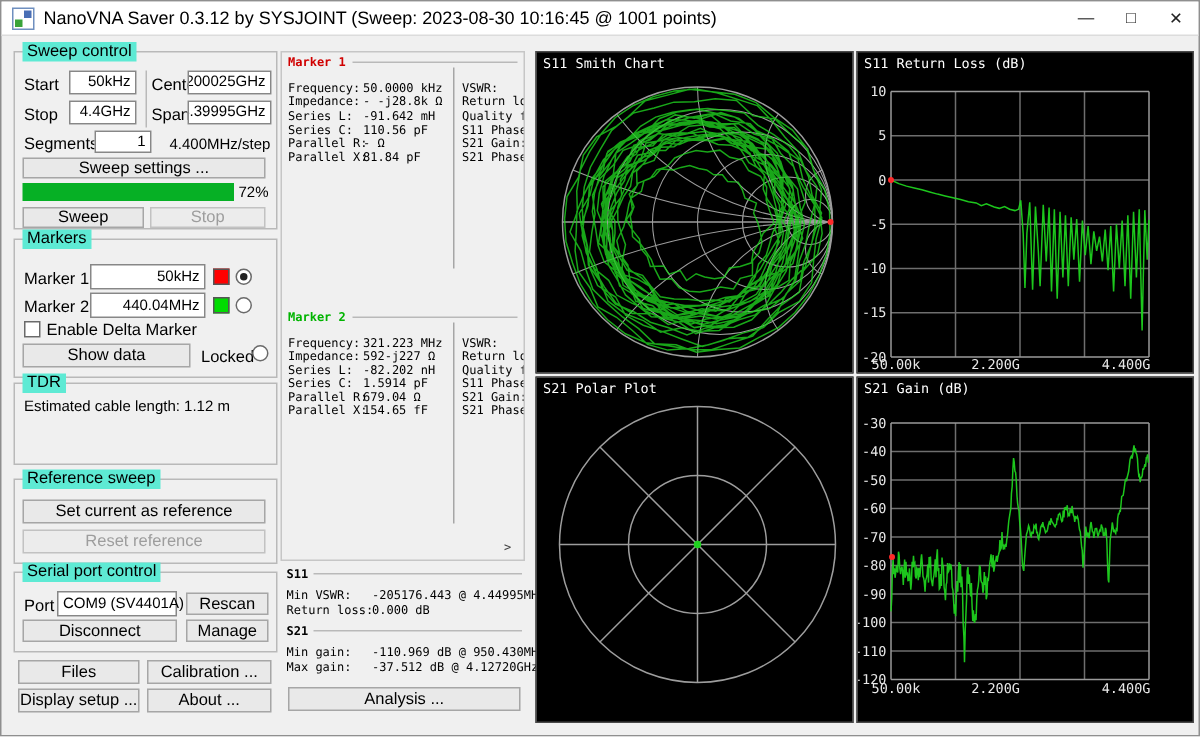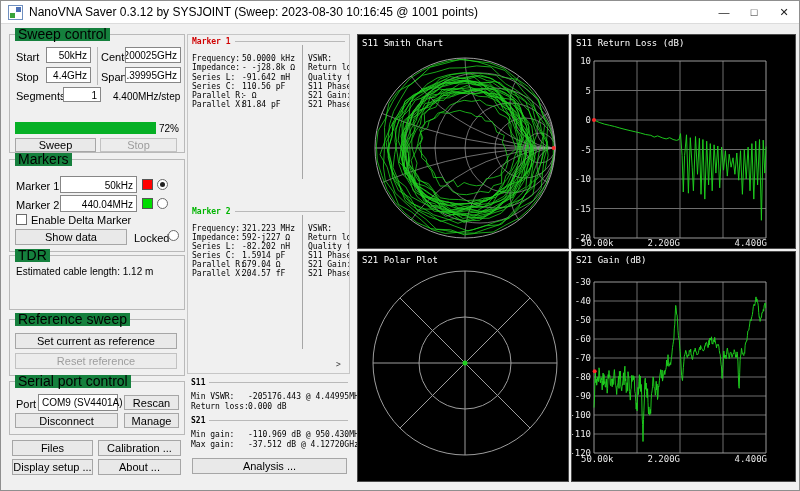--- a/index.html
+++ b/index.html
@@ -6,21 +6,21 @@
   body{width:800px;height:491px;font-family:"Liberation Sans",sans-serif;-webkit-font-smoothing:none;}
   .window{position:relative;width:800px;height:491px;background:#f0f0f0;border:1px solid #8f8f8f;box-sizing:border-box;overflow:hidden;}
   .titlebar{position:absolute;left:0;top:0;right:0;height:22px;background:#ffffff;border-bottom:1px solid #dcdcdc;display:flex;align-items:center;}
   .app-icon{width:13px;height:13px;margin-left:7px;border:1px solid #6f8fbf;background:#fff;position:relative;flex:none;}
   .app-icon .g1{position:absolute;left:1px;bottom:1px;width:5px;height:5px;background:#39a339;}
   .app-icon .g2{position:absolute;right:1px;top:1px;width:5px;height:5px;background:#4a6fb5;}
   .title-text{font-size:12px;color:#000;margin-left:6px;white-space:nowrap;}
   .win-btns{margin-left:auto;display:flex;}
   .win-btn{width:30px;height:22px;display:flex;align-items:center;justify-content:center;font-size:11px;color:#222;}
   .group{position:absolute;border:1px solid #b9b9b9;}
-  .legend{position:absolute;top:-7px;left:5px;background:#15803d;padding:0 3px;font-size:14px;line-height:13px;white-space:nowrap;color:#000;}
+  .legend{position:absolute;top:-7px;left:5px;background:#5eead4;padding:0 3px;font-size:11px;line-height:13px;white-space:nowrap;color:#000;}
   .lbl{position:absolute;font-size:11px;white-space:nowrap;color:#000;}
   .small{font-size:10px;}
   .field{position:absolute;background:#fff;border:1px solid #878787;overflow:hidden;box-sizing:border-box;}
   .field .val{position:absolute;right:3px;top:50%;transform:translateY(-50%);font-size:10px;white-space:nowrap;color:#000;}
   .btn{position:absolute;background:#e9e9e9;border:1px solid #a6a6a6;font-size:11px;display:flex;align-items:center;justify-content:center;white-space:nowrap;box-sizing:border-box;color:#000;}
   .btn.dis{color:#9d9d9d;background:#ececec;border-color:#c2c2c2;}
   .vline{position:absolute;width:1px;background:#b9b9b9;}
   .progress{position:absolute;background:#06b025;}
   .swatch{position:absolute;width:11px;height:11px;border:1px solid #555;box-sizing:border-box;}
   .radio{position:absolute;width:11px;height:11px;border:1px solid #6a6a6a;border-radius:50%;background:#fff;box-sizing:border-box;}
@@ -76,20 +76,21 @@
     </div>
   <span class="lbl" style="left:100px;top:70px;">Span</span>
   <div class="field" style="left:124px;top:66px;width:56px;height:16px;">
       <span class="val">4.39995GHz</span>
     </div>
   <span class="lbl" style="left:15px;top:89px;">Segments</span>
   <div class="field" style="left:62px;top:86px;width:38px;height:15px;">
       <span class="val">1</span>
     </div>
   <span class="lbl small" style="left:112px;top:90px;">4.400MHz/step</span>
+  <div class="btn" style="left:14px;top:104px;width:162px;height:14px;">Sweep settings ...</div>
   <div class="progress" style="left:14px;top:121px;width:141px;height:12px;"></div>
   <span class="lbl small" style="left:158px;top:122px;">72%</span>
   <div class="btn" style="left:14px;top:137px;width:81px;height:14px;">Sweep</div>
   <div class="btn dis" style="left:99px;top:137px;width:77px;height:14px;">Stop</div>
 
   <div class="group" style="left:8px;top:158px;width:174px;height:91px;">
     <span class="legend">Markers</span>
   </div>
   <span class="lbl" style="left:15px;top:179px;">Marker 1</span>
   <div class="field" style="left:59px;top:175px;width:77px;height:17px;">
@@ -207,21 +208,21 @@
     <div class="mrow" style="left:4px;top:216px;">
         <span class="ml">Series C:</span>
         <span>1.5914 pF</span>
       </div>
     <div class="mrow" style="left:4px;top:225px;">
         <span class="ml">Parallel R:</span>
         <span>679.04 Ω</span>
       </div>
     <div class="mrow" style="left:4px;top:234px;">
         <span class="ml">Parallel X:</span>
-        <span>204.57 fF</span>
+        <span>154.65 fF</span>
       </div>
     <div class="vline" style="left:114px;top:180px;height:134px;background:#a6a6a6;"></div>
     <div class="mrow" style="left:120px;top:189px;">
         <span>VSWR:</span>
       </div>
     <div class="mrow" style="left:120px;top:198px;">
         <span>Return los</span>
       </div>
     <div class="mrow" style="left:120px;top:207px;">
         <span>Quality fa</span>

